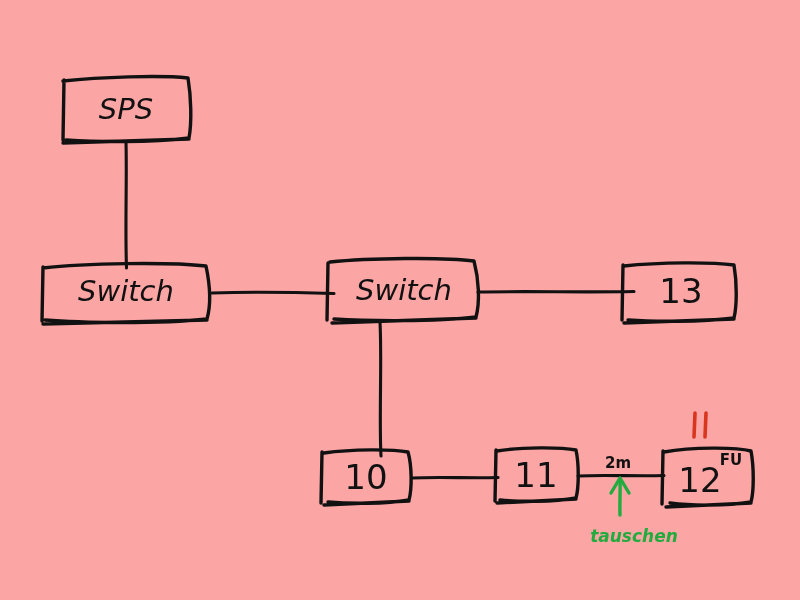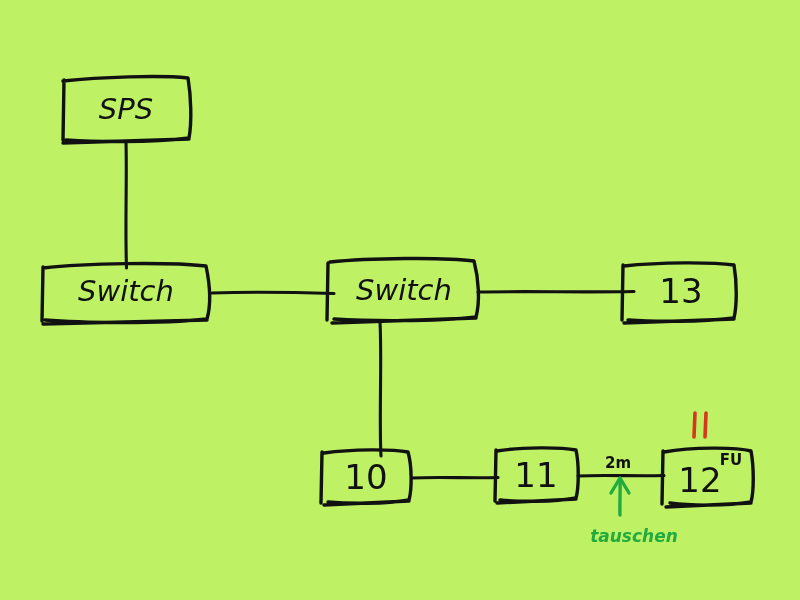--- a/index.html
+++ b/index.html
@@ -8,21 +8,21 @@
     padding: 0;
     background: #ffffff;
   }
   body {
     font-family: "DejaVu Sans", sans-serif;
   }
   #canvas-wrap {
     position: relative;
     width: 800px;
     height: 600px;
-    background: #bef264;
+    background: #fca5a5;
     overflow: hidden;
     text-align: right;
   }
   #sketch {
     position: absolute;
     top: 0;
     left: 0;
     width: 800px;
     height: 600px;
   }

